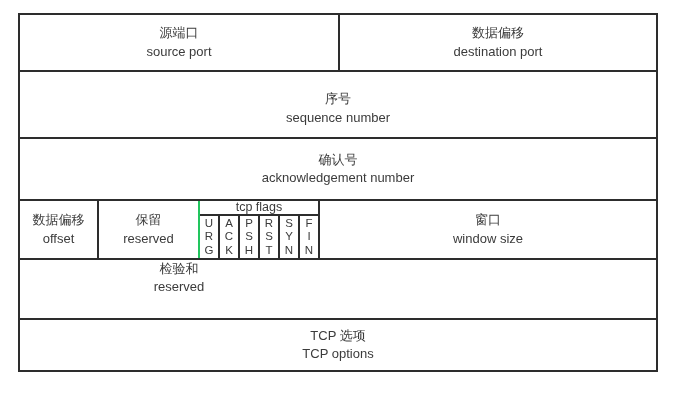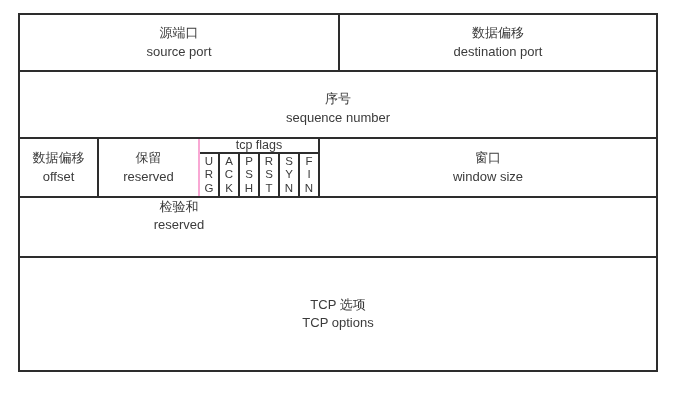--- a/index.html
+++ b/index.html
@@ -36,21 +36,21 @@
   }
   .cell .zh { display: block; }
   .cell .en { display: block; }
   .half-l { width: 318px; }
   .half-r { flex: 1; border-left: 2px solid #2d2d2d; }
   .full { flex: 1; }
   .offset-cell { width: 77px; }
   .reserved-cell { width: 101px; border-left: 2px solid #2d2d2d; }
   .flags-box {
     width: 120px;
-    border-left: 2px solid #f9a8d4;
+    border-left: 2px solid #22c55e;
     display: flex;
     flex-direction: column;
   }
   .flags-header {
     height: 15px;
     border-bottom: 2px solid #2d2d2d;
     font-size: 12.5px;
     line-height: 13px;
     text-align: center;
   }
@@ -84,20 +84,26 @@
     </div>
   </div>
 
   <div class="row row-2">
     <div class="cell full">
       <span class="zh">序号</span>
       <span class="en">sequence number</span>
     </div>
   </div>
 
+  <div class="row row-3">
+    <div class="cell full">
+      <span class="zh">确认号</span>
+      <span class="en">acknowledgement number</span>
+    </div>
+  </div>
 
   <div class="row row-4">
     <div class="cell offset-cell">
       <span class="zh">数据偏移</span>
       <span class="en">offset</span>
     </div>
     <div class="cell reserved-cell">
       <span class="zh">保留</span>
       <span class="en">reserved</span>
     </div>

